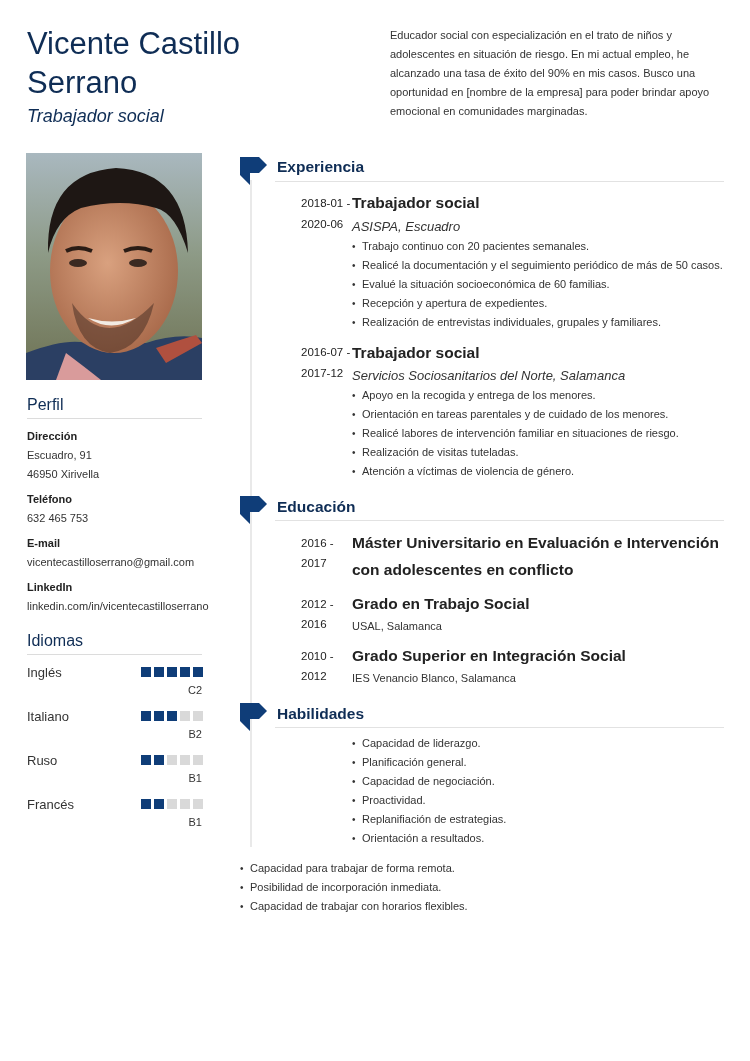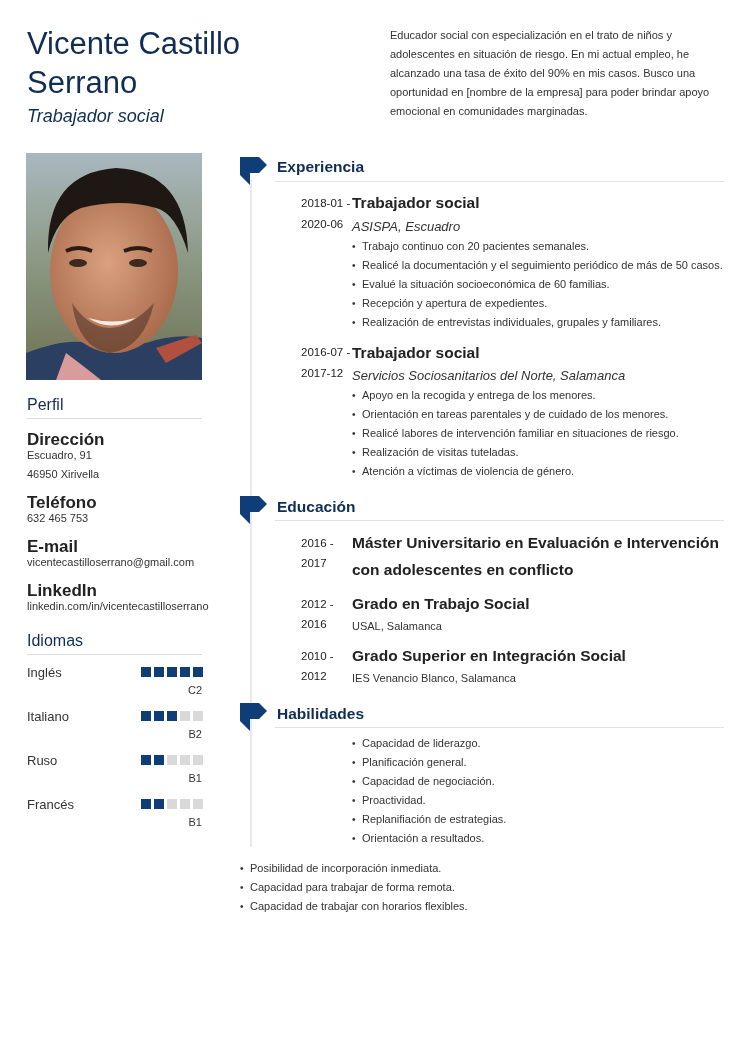--- a/index.html
+++ b/index.html
@@ -7,21 +7,21 @@
   body { position: relative; font-family: "Liberation Sans", sans-serif; color: #333333; }
 
   .name { position: absolute; left: 27px; top: 24px; width: 330px; font-size: 31px; line-height: 39px; font-weight: 400; color: #0f2d55; }
   .job-title { position: absolute; left: 27px; top: 106px; font-size: 18px; font-style: italic; color: #0f2d55; }
   .summary { position: absolute; left: 390px; top: 26px; width: 330px; font-size: 11px; line-height: 19px; color: #333; }
 
   .photo { position: absolute; left: 26px; top: 153px; width: 176px; height: 227px; overflow: hidden; }
 
   .side-title { position: absolute; left: 27px; font-size: 16px; font-weight: 400; color: #0f2d55; }
   .side-rule { position: absolute; left: 27px; width: 175px; height: 1px; background: #dcdcdc; }
-  .label { position: absolute; left: 27px; font-size: 17px; font-weight: 700; color: #222; }
+  .label { position: absolute; left: 27px; font-size: 11px; font-weight: 700; color: #222; }
   .value { position: absolute; left: 27px; font-size: 11px; color: #333; text-align: right; }
 
   .lang-name { position: absolute; left: 27px; font-size: 13px; color: #333; }
   .lang-bars { position: absolute; left: 141px; display: flex; gap: 3px; }
   .lang-bars span { width: 10px; height: 10px; background: #d9d9d9; }
   .lang-bars span.on { background: #0f3d78; }
   .lang-level { position: absolute; left: 150px; width: 52px; text-align: right; font-size: 11px; color: #333; }
 
   .timeline { position: absolute; left: 250px; top: 180px; width: 2px; height: 667px; background: #e9e9e9; }
   .flag { position: absolute; left: 240px; width: 28px; height: 28px; }
@@ -188,16 +188,16 @@
 <ul class="bullets" style="left:352px; top:734px;">
   <li>Capacidad de liderazgo.</li>
   <li>Planificación general.</li>
   <li>Capacidad de negociación.</li>
   <li>Proactividad.</li>
   <li>Replanifiación de estrategias.</li>
   <li>Orientación a resultados.</li>
 </ul>
 
 <ul class="bullets" style="left:240px; top:859px;">
+  <li>Capacidad para trabajar de forma remota.</li>
   <li>Posibilidad de incorporación inmediata.</li>
-  <li>Capacidad para trabajar de forma remota.</li>
   <li>Capacidad de trabajar con horarios flexibles.</li>
 </ul>
 
 </body></html>

